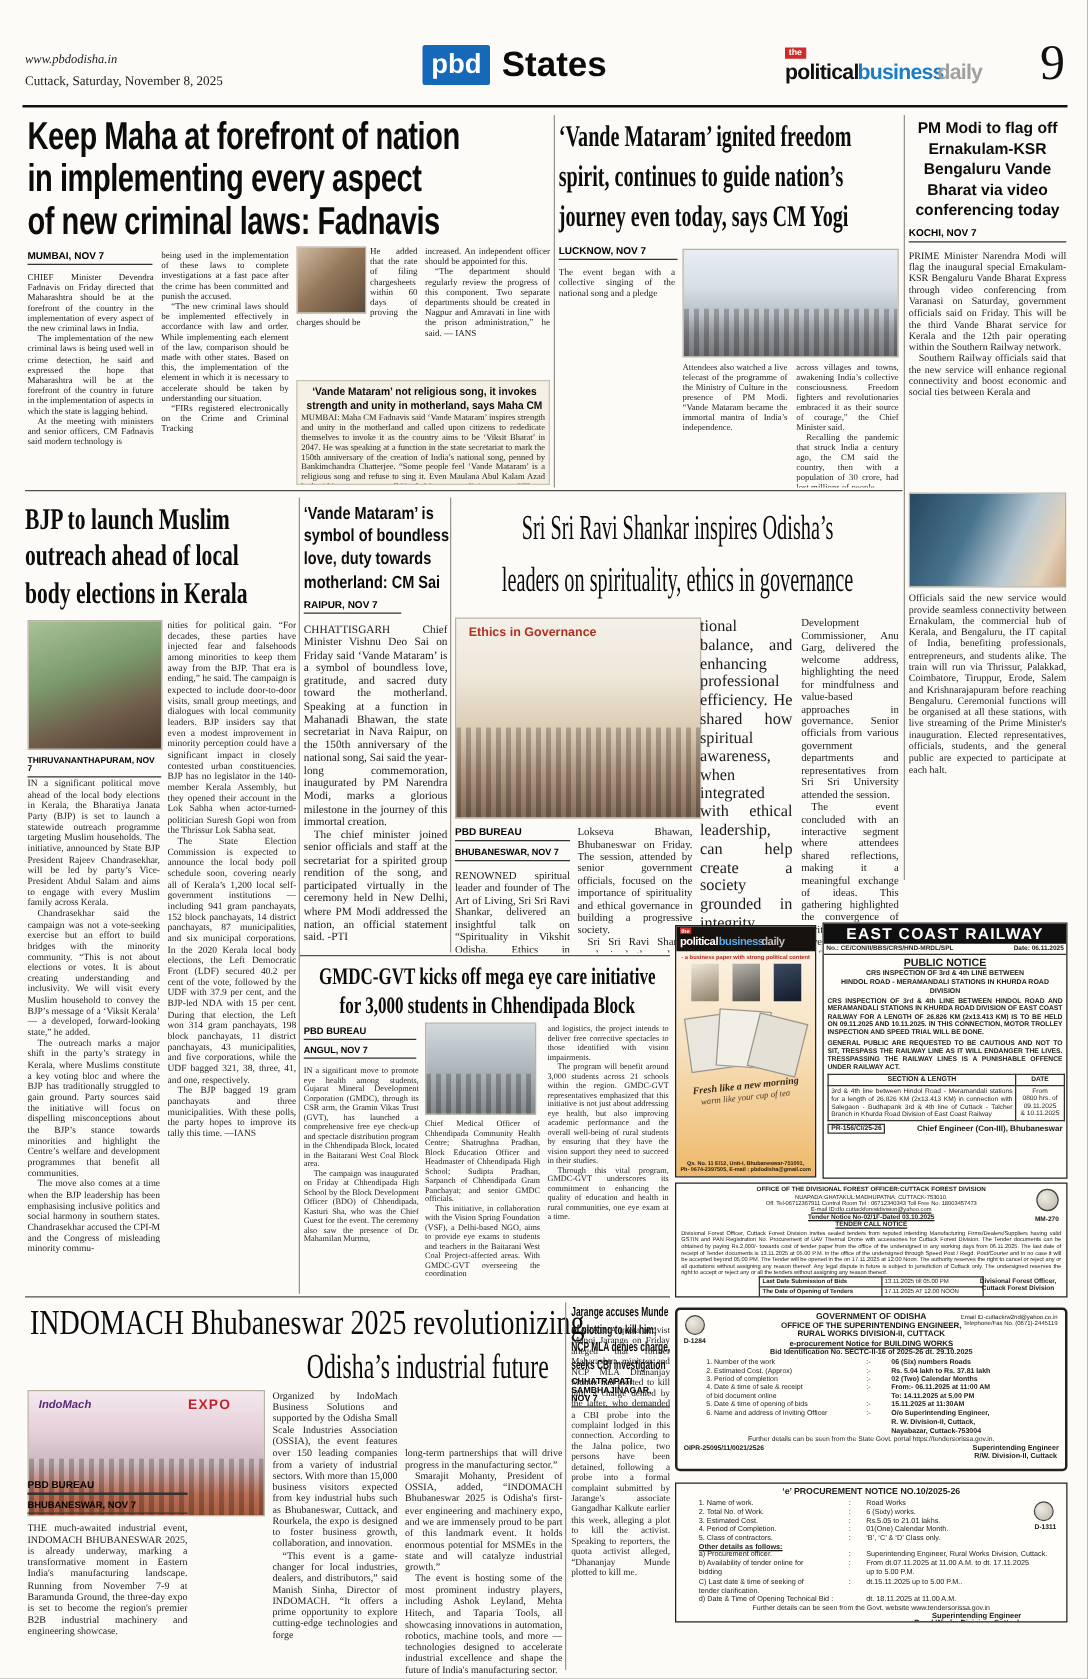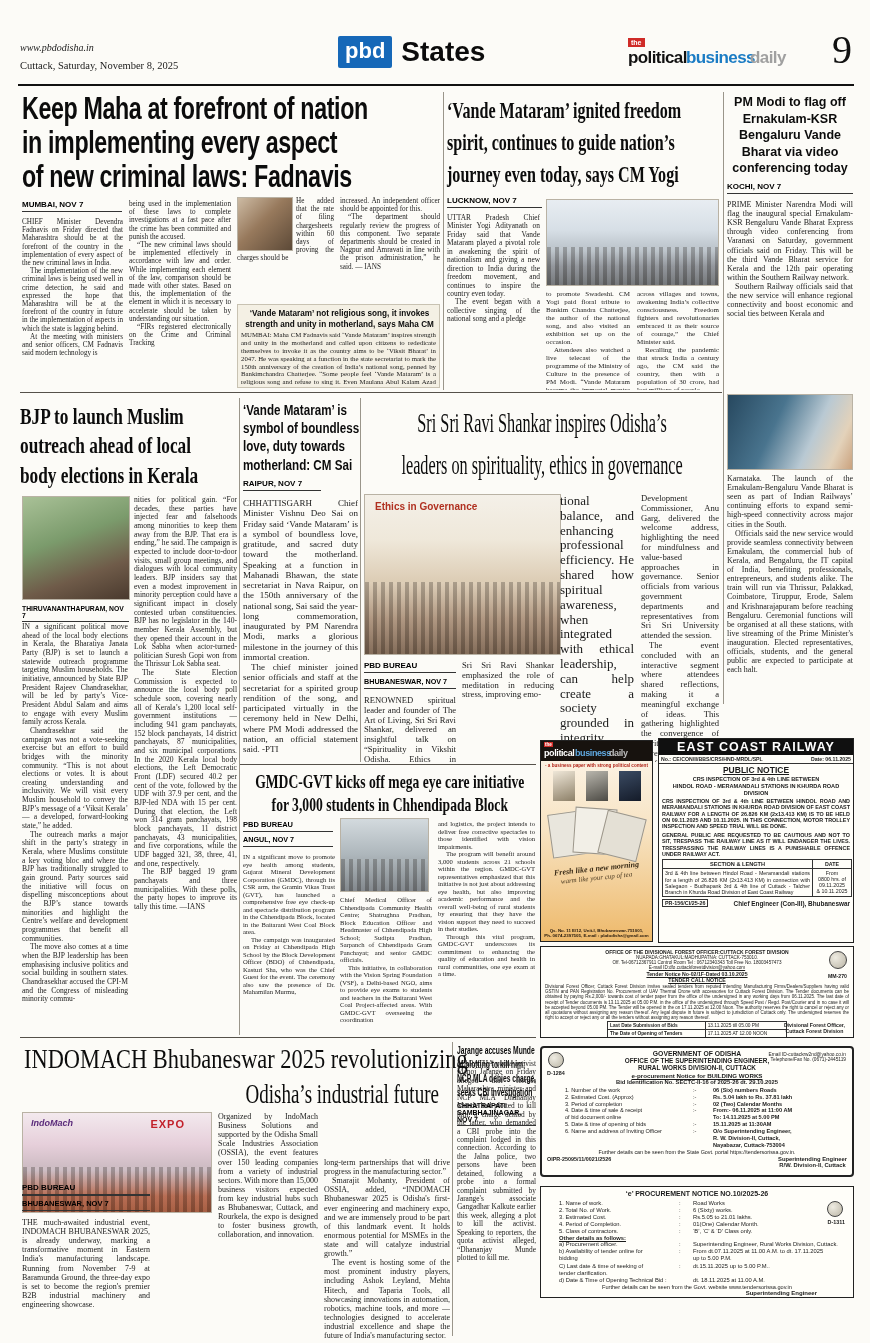--- a/index.html
+++ b/index.html
@@ -91,28 +91,26 @@
       <div class="nt" style="font-family:'Liberation Serif',serif;font-size:6.8px;line-height:1.16;margin-top:2px">MUMBAI: Maha CM Fadnavis said ‘Vande Mataram’ inspires strength and unity in the motherland and called upon citizens to rededicate themselves to invoke it as the country aims to be ‘Viksit Bharat’ in 2047. He was speaking at a function in the state secretariat to mark the 150th anniversary of the creation of India’s national song, penned by Bankimchandra Chatterjee. “Some people feel ‘Vande Mataram’ is a religious song and refuse to sing it. Even Maulana Abul Kalam Azad had said it was wrong to call Vande Mataram a religious song.- PTI</div>
     </div>
   </section>
 
   <section>
     <div class="hls abs" style="left:447px;top:95px;width:406px;font-size:24px;line-height:1.33;transform:scaleX(.67)">‘Vande Mataram’ ignited freedom
 spirit, continues to guide nation’s
 journey even today, says CM Yogi</div>
     <div class="dl abs" style="left:447px;top:196px;width:95px">LUCKNOW, NOV 7</div>
     <div class="bc abs" style="left:447px;top:214px;width:93px;height:176px;font-size:7.4px;overflow:hidden">
-        <p>UTTAR Pradesh Chief Minister Yogi Adityanath on Friday said that Vande Mataram played a pivotal role in awakening the spirit of nationalism and giving a new direction to India during the freedom movement, and continues to inspire the country even today.</p>
         <p>The event began with a collective singing of the national song and a pledge</p>
       </div>
     <div class="ph ph-crowd" style="left:546px;top:199px;width:173px;height:87px">
       <div class="tex"></div>
     </div>
     <div class="bc abs" style="left:546px;top:291px;width:84px;height:99px;font-size:7px;overflow:hidden">
-        <p>to promote Swadeshi. CM Yogi paid floral tribute to Bankim Chandra Chatterjee, the author of the national song, and also visited an exhibition set up on the occasion.</p>
         <p>Attendees also watched a live telecast of the programme of the Ministry of Culture in the presence of PM Modi. “Vande Mataram became the immortal mantra of India’s independence.</p>
       </div>
     <div class="bc abs" style="left:637px;top:291px;width:82px;height:99px;font-size:7px;overflow:hidden">
         <p>across villages and towns, awakening India’s collective consciousness. Freedom fighters and revolutionaries embraced it as their source of courage,” the Chief Minister said.</p>
         <p>Recalling the pandemic that struck India a century ago, the CM said the country, then with a population of 30 crore, had lost millions of people.</p>
       </div>
   </section>
 
   <section>
     <div class="hl abs ctr" style="left:727px;top:94px;width:126px;font-size:12.5px;line-height:1.32;white-space:pre-line">PM Modi to flag off
@@ -120,40 +118,39 @@
 Bengaluru Vande
 Bharat via video
 conferencing today</div>
     <div class="dl abs" style="left:727px;top:182px;width:126px">KOCHI, NOV 7</div>
     <div class="bc abs" style="left:727px;top:200px;width:126px;height:192px;font-size:8px;overflow:hidden">
         <p>PRIME Minister Narendra Modi will flag the inaugural special Ernakulam-KSR Bengaluru Vande Bharat Express through video conferencing from Varanasi on Saturday, government officials said on Friday. This will be the third Vande Bharat service for Kerala and the 12th pair operating within the Southern Railway network.</p>
         <p>Southern Railway officials said that the new service will enhance regional connectivity and boost economic and social ties between Kerala and</p>
       </div>
     <div class="ph ph-train" style="left:727px;top:394px;width:126px;height:76px"></div>
     <div class="bc abs" style="left:727px;top:474px;width:126px;height:228px;font-size:8px;overflow:hidden">
-        <p>Karnataka. The launch of the Ernakulam-Bengaluru Vande Bharat is seen as part of Indian Railways’ continuing efforts to expand semi-high-speed connectivity across major cities in the South.</p>
         <p>Officials said the new service would provide seamless connectivity between Ernakulam, the commercial hub of Kerala, and Bengaluru, the IT capital of India, benefiting professionals, entrepreneurs, and students alike. The train will run via Thrissur, Palakkad, Coimbatore, Tiruppur, Erode, Salem and Krishnarajapuram before reaching Bengaluru. Ceremonial functions will be organised at all these stations, with live streaming of the Prime Minister's inauguration. Elected representatives, officials, students, and the general public are expected to participate at each halt.</p>
       </div>
   </section>
 
   <div class="vr" style="left:443px;top:92px;height:298px"></div>
   <div class="vr" style="left:723px;top:92px;height:612px"></div>
   <div class="hrule" style="top:392px;left:20px;width:702px"></div>
 
   <section>
     <div class="hls abs" style="left:20px;top:402px;width:301px;font-size:24px;line-height:1.22;transform:scaleX(.72)">BJP to launch Muslim
 outreach ahead of local
 body elections in Kerala</div>
     <div class="ph ph-rajeev" style="left:22px;top:496px;width:108px;height:104px"></div>
     <div class="dl abs" style="left:22px;top:605px;width:107px;font-size:6.8px">THIRUVANANTHAPURAM, NOV 7</div>
     <div class="bc abs" style="left:22px;top:623px;width:106px;height:410px;font-size:7.6px;overflow:hidden">
         <p>IN a significant political move ahead of the local body elections in Kerala, the Bharatiya Janata Party (BJP) is set to launch a statewide outreach programme targeting Muslim households. The initiative, announced by State BJP President Rajeev Chandrasekhar, will be led by party’s Vice-President Abdul Salam and aims to engage with every Muslim family across Kerala.</p>
         <p>Chandrasekhar said the campaign was not a vote-seeking exercise but an effort to build bridges with the minority community. “This is not about elections or votes. It is about creating understanding and inclusivity. We will visit every Muslim household to convey the BJP’s message of a ‘Viksit Kerala’ — a developed, forward-looking state,” he added.</p>
         <p>The outreach marks a major shift in the party’s strategy in Kerala, where Muslims constitute a key voting bloc and where the BJP has traditionally struggled to gain ground. Party sources said the initiative will focus on dispelling misconceptions about the BJP’s stance towards minorities and highlight the Centre’s welfare and development programmes that benefit all communities.</p>
-        <p>The move also comes at a time when the BJP leadership has been emphasising inclusive politics and social building in southern states. Chandrasekhar accused the CPI-M and the Congress of misleading minority commu-</p>
+        <p>The move also comes at a time when the BJP leadership has been emphasising inclusive politics and social harmony in southern states. Chandrasekhar accused the CPI-M and the Congress of misleading minority commu-</p>
       </div>
     <div class="bc abs" style="left:134px;top:496px;width:103px;height:537px;font-size:7.6px;overflow:hidden">
         <p>nities for political gain. “For decades, these parties have injected fear and falsehoods among minorities to keep them away from the BJP. That era is ending,” he said. The campaign is expected to include door-to-door visits, small group meetings, and dialogues with local community leaders. BJP insiders say that even a modest improvement in minority perception could have a significant impact in closely contested urban constituencies. BJP has no legislator in the 140-member Kerala Assembly, but they opened their account in the Lok Sabha when actor-turned-politician Suresh Gopi won from the Thrissur Lok Sabha seat.</p>
         <p>The State Election Commission is expected to announce the local body poll schedule soon, covering nearly all of Kerala’s 1,200 local self-government institutions — including 941 gram panchayats, 152 block panchayats, 14 district panchayats, 87 municipalities, and six municipal corporations. In the 2020 Kerala local body elections, the Left Democratic Front (LDF) secured 40.2 per cent of the vote, followed by the UDF with 37.9 per cent, and the BJP-led NDA with 15 per cent. During that election, the Left won 314 gram panchayats, 198 block panchayats, 11 district panchayats, 43 municipalities, and five corporations, while the UDF bagged 321, 38, three, 41, and one, respectively.</p>
         <p>The BJP bagged 19 gram panchayats and three municipalities. With these polls, the party hopes to improve its tally this time. —IANS</p>
       </div>
   </section>
 
   <section>
     <div class="hl abs" style="left:243px;top:401px;width:139px;font-size:14px;line-height:1.3;transform:scaleX(.83)">‘Vande Mataram’ is
@@ -173,20 +170,21 @@
     <div class="ph ph-stage" style="left:364px;top:494px;width:197px;height:161px">
       <div style="position:absolute;left:10px;top:6px;color:#b03020;font-family:'Liberation Sans',sans-serif;font-weight:bold;font-size:10px">Ethics in Governance</div>
       <div class="tex"></div>
     </div>
     <div class="dl abs" style="left:364px;top:661px;width:92px">PBD BUREAU</div>
     <div class="dl abs" style="left:364px;top:677px;width:92px;font-size:7.2px">BHUBANESWAR, NOV 7</div>
     <div class="bc abs" style="left:364px;top:696px;width:92px;height:66px;font-size:8.6px;overflow:hidden">
         <p>RENOWNED spiritual leader and founder of The Art of Living, Sri Sri Ravi Shankar, delivered an insightful talk on “Spirituality in Vikshit Odisha, Ethics in Governance” at the Convention Centre,</p>
       </div>
     <div class="bc abs" style="left:462px;top:661px;width:92px;height:101px;font-size:8.6px;overflow:hidden">
+        <p>Lokseva Bhawan, Bhubaneswar on Friday. The session, attended by senior government officials, focused on the importance of spirituality and ethical governance in building a progressive society.</p>
         <p>Sri Sri Ravi Shankar emphasized the role of meditation in reducing stress, improving emo-</p>
       </div>
     <div class="bc abs" style="left:560px;top:494px;width:74px;height:268px;font-size:13px;overflow:hidden">
         <p>tional balance, and enhancing professional efficiency. He shared how spiritual awareness, when integrated with ethical leadership, can help create a society grounded in integrity, compassion, and collective well-being — key elements of the vision for a “Viksit Odisha.”</p>
         <p>The spiritual leader also led a guided meditation session, allowing participants to experience firsthand the peace and clarity meditation offers, especially valuable for those in high-pressure administrative roles.</p>
       </div>
     <div class="bc abs" style="left:641px;top:494px;width:78px;height:268px;font-size:8.6px;overflow:hidden">
         <p>Development Commissioner, Anu Garg, delivered the welcome address, highlighting the need for mindfulness and value-based approaches in governance. Senior officials from various government departments and representatives from Sri Sri University attended the session.</p>
         <p>The event concluded with an interactive segment where attendees shared reflections, making it a meaningful exchange of ideas. This gathering highlighted the convergence of spirituality and governance, reinforcing Odisha’s commitment to fostering ethical leadership and holistic development.</p>
       </div>
@@ -311,20 +309,21 @@
       <span style="position:absolute;right:26px;top:5px;color:#c2202a;font-family:'Liberation Sans',sans-serif;font-weight:bold;font-size:11px;letter-spacing:1px">EXPO</span>
       <div class="tex"></div>
     </div>
     <div class="dl abs" style="left:22px;top:1183px;width:128px;border-bottom-width:2px">PBD BUREAU</div>
     <div class="dl abs" style="left:22px;top:1199px;width:128px;font-size:7.5px">BHUBANESWAR, NOV 7</div>
     <div class="bc abs" style="left:22px;top:1218px;width:128px;height:118px;font-size:8px;overflow:hidden">
         <p>THE much-awaited industrial event, INDOMACH BHUBANESWAR 2025, is already underway, marking a transformative moment in Eastern India's manufacturing landscape. Running from November 7-9 at Baramunda Ground, the three-day expo is set to become the region's premier B2B industrial machinery and engineering showcase.</p>
       </div>
     <div class="bc abs" style="left:218px;top:1112px;width:100px;height:226px;font-size:8px;overflow:hidden">
         <p>Organized by IndoMach Business Solutions and supported by the Odisha Small Scale Industries Association (OSSIA), the event features over 150 leading companies from a variety of industrial sectors. With more than 15,000 business visitors expected from key industrial hubs such as Bhubaneswar, Cuttack, and Rourkela, the expo is designed to foster business growth, collaboration, and innovation.</p>
+        <p>“This event is a game-changer for local industries, dealers, and distributors,” said Manish Sinha, Director of INDOMACH. “It offers a prime opportunity to explore cutting-edge technologies and forge</p>
       </div>
     <div class="bc abs" style="left:324px;top:1158px;width:126px;height:226px;font-size:8px;overflow:hidden">
         <p>long-term partnerships that will drive progress in the manufacturing sector.”</p>
         <p>Smarajit Mohanty, President of OSSIA, added, “INDOMACH Bhubaneswar 2025 is Odisha's first-ever engineering and machinery expo, and we are immensely proud to be part of this landmark event. It holds enormous potential for MSMEs in the state and will catalyze industrial growth.”</p>
         <p>The event is hosting some of the most prominent industry players, including Ashok Leyland, Mehta Hitech, and Taparia Tools, all showcasing innovations in automation, robotics, machine tools, and more — technologies designed to accelerate industrial excellence and shape the future of India's manufacturing sector.</p>
       </div>
   </section>
 
   <div class="vr" style="left:452px;top:1042px;height:294px"></div>
 

